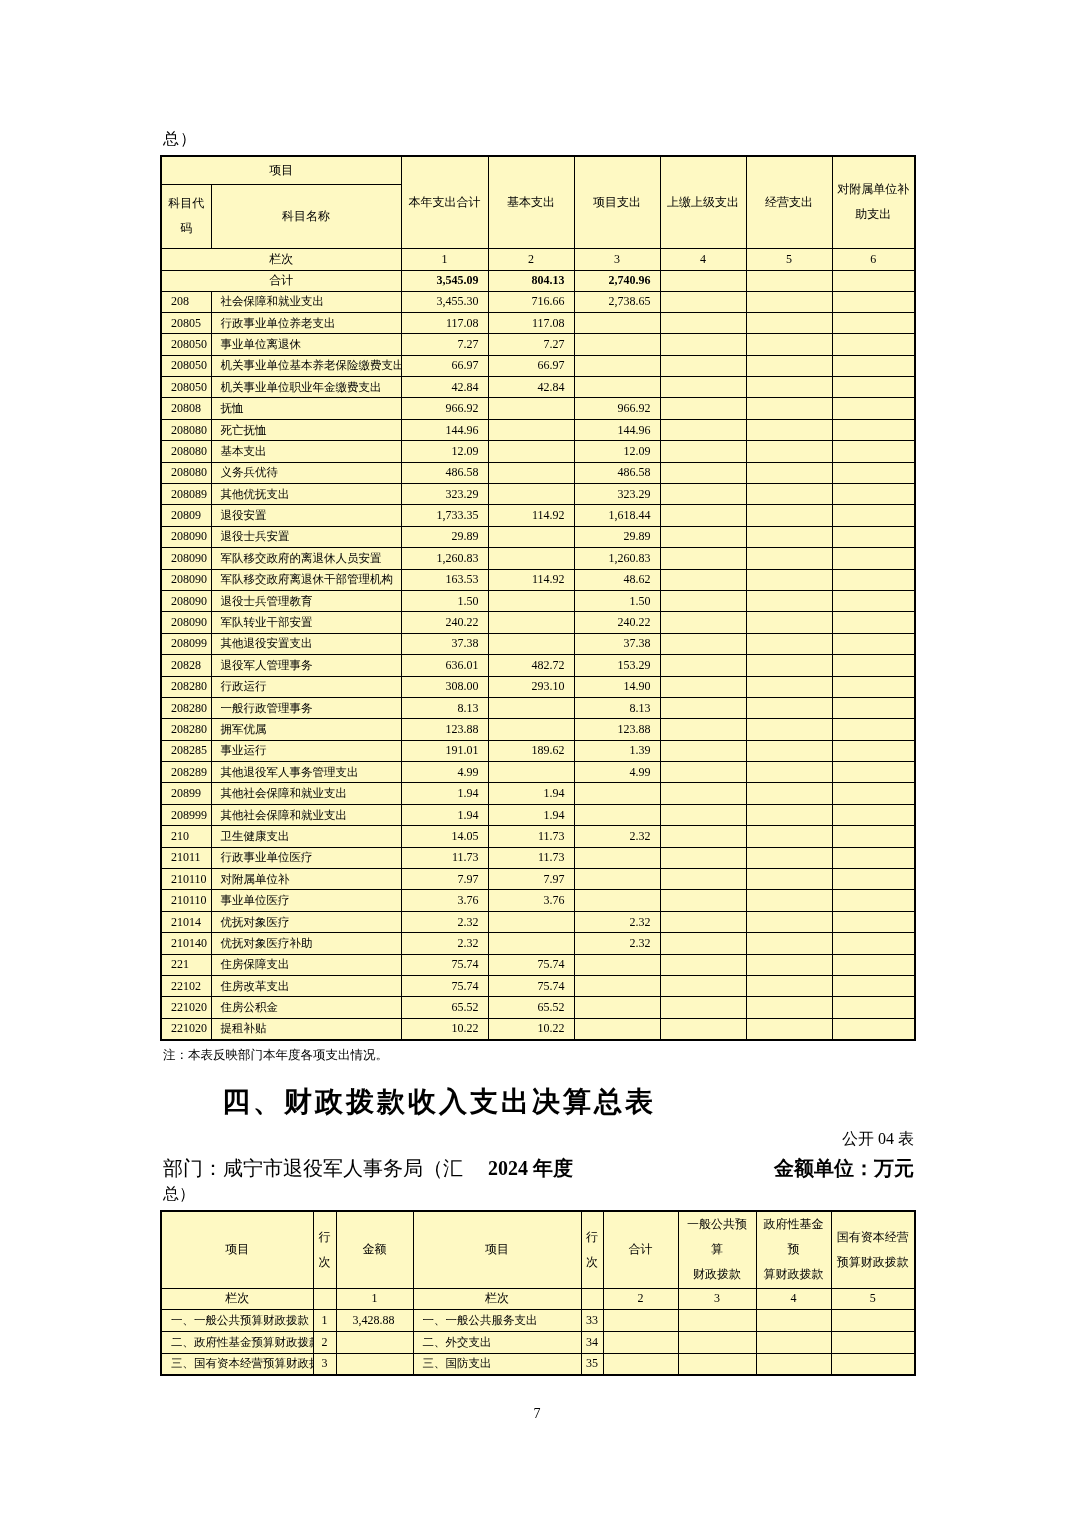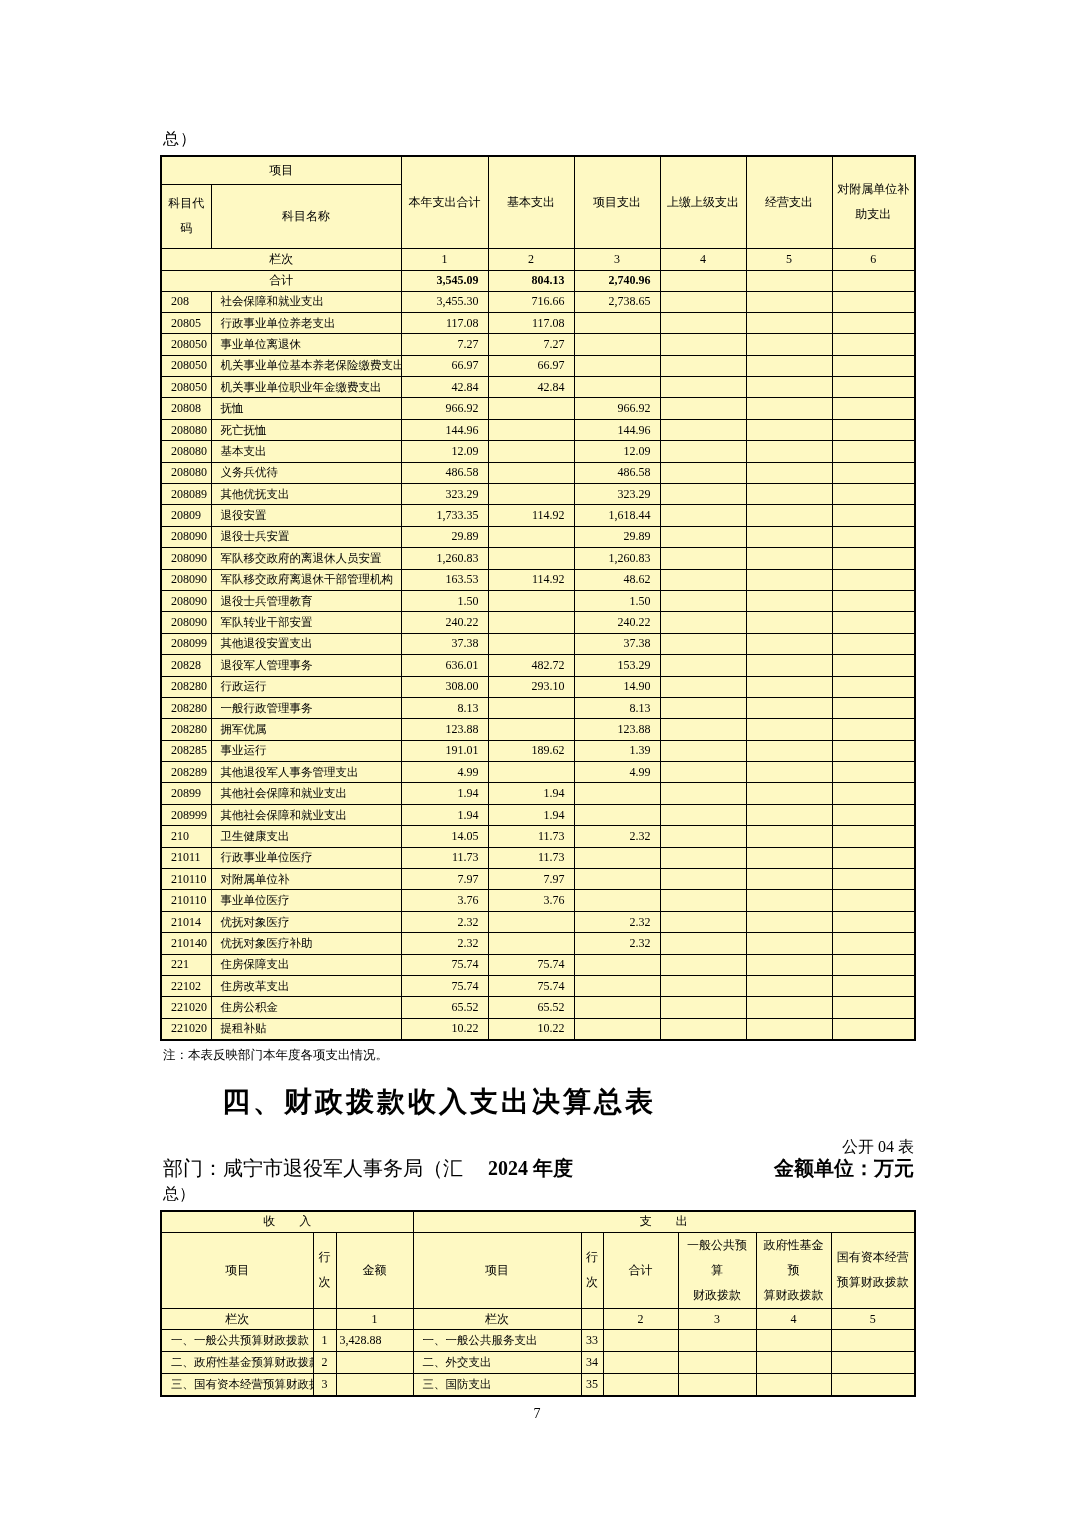--- a/index.html
+++ b/index.html
@@ -27,30 +27,30 @@
   .t1{left:160px;top:155px;width:754px;border:2.2px solid #000;}
   .t2{left:160px;top:1210px;width:754px;border:2.2px solid #000;}
   tr.rA{height:28px;} tr.rB{height:64px;} tr.rC{height:22px;} tr.rD{height:21px;}
   .t1 tr.r-data{height:21.4px;}
   tr.fA{height:21px;} tr.fB{height:59px;} tr.fC{height:21px;}
   .t2 tr.r-data{height:22px;padding-left:23px;}
   td.pre{white-space:pre-line;line-height:2.1;}
   td.code{text-align:left;padding-left:9px;font-size:12px;}
   td.name{text-align:left;padding-left:9px;font-size:11.5px;}
   td.num{text-align:right;padding-right:9px;}
-  td.amt{text-align:left;padding-right:5px;}
+  td.amt{text-align:center;padding-right:5px;}
   td.bold{font-weight:bold;}
   
   .note{left:163px;top:1047px;font-size:12.5px;text-align:center;}
   .section-title{
     left:222px;top:1083px;
     font-family:Liberation Mono, monospace;
     font-weight:bold;font-size:28px;letter-spacing:3px;
   }
-  .meta-row{left:160px;top:1129px;width:754px;text-align:right;font-size:16px;margin-top:8px;}
+  .meta-row{left:160px;top:1129px;width:754px;text-align:right;font-size:16px;}
   .dept-row{left:160px;top:1155px;width:754px;height:22px;font-size:20px;}
   .dept-row .dept{position:absolute;left:3px;top:0;}
   .dept-row .year{position:absolute;left:328px;top:0;font-weight:bold;}
   .dept-row .unit{position:absolute;right:0;top:0;font-weight:bold;}
   .dept-cont{left:163px;top:1184px;font-size:16px;}
   .page-num{left:0;top:1406px;width:1074px;text-align:center;font-size:14px;}
 </style>
 </head>
 <body>
 
@@ -477,24 +477,20 @@
         <col style="width:23px">
         <col style="width:77px">
       <col style="width:168px">
         <col style="width:22px">
         <col style="width:75px">
       <col style="width:78px">
         <col style="width:75px">
         <col style="width:84px">
     </colgroup>
     <tbody>
-      <tr class="fA">
-        <td colspan="3">收　　入</td>
-        <td colspan="6">支　　出</td>
-      </tr>
       <tr class="fB">
         <td>项目</td>
         <td class="pre">行
 次</td>
         <td>金额</td>
         <td>项目</td>
         <td class="pre">行
 次</td>
         <td>合计</td>
         <td class="pre">一般公共预算

